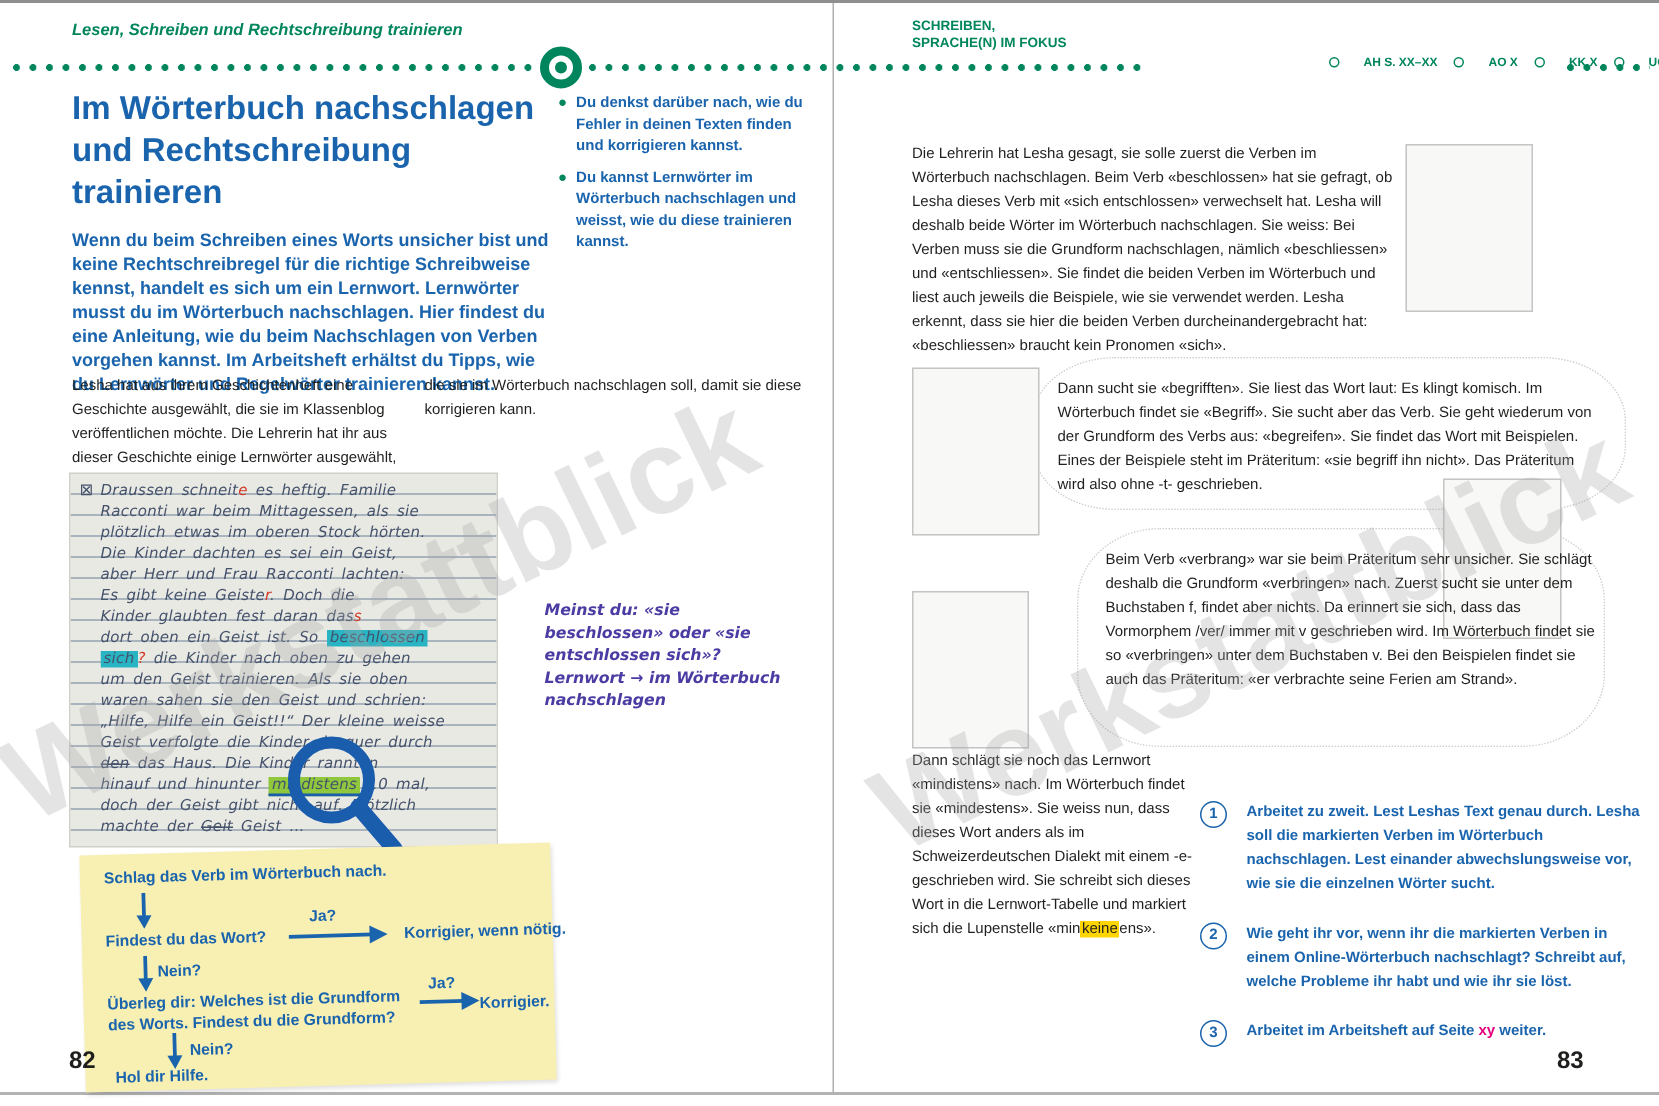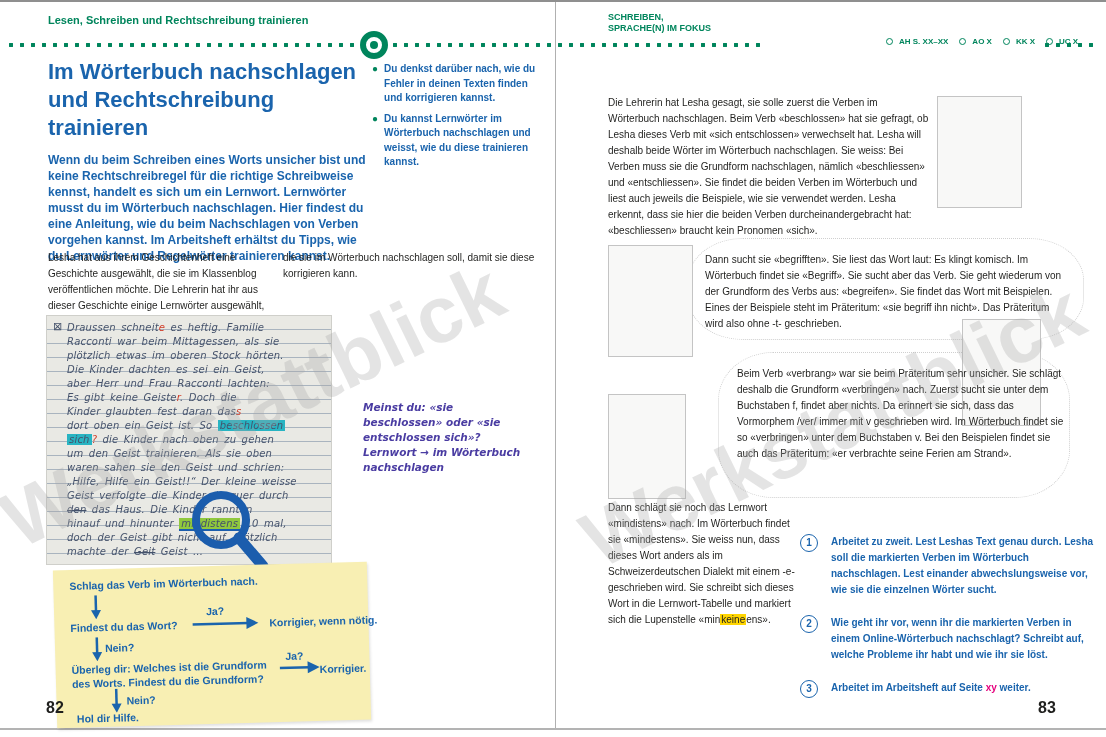--- a/index.html
+++ b/index.html
@@ -11,26 +11,26 @@
   .divider     { position:absolute; left:555px; top:2px; width:1px; height:726px; background:#b0b0b0; }
 
   
   .dotline { position:absolute; top:42px; height:6px;
              background-image:radial-gradient(circle at 3px 3px, #00855c 2.1px, transparent 2.5px);
              background-size:11px 6px; background-repeat:repeat-x; }
   .bullseye { position:absolute; left:360px; top:31px; width:28px; height:28px; border-radius:50%;
               border:6px solid #00855c; background:#ffffff; box-shadow:0 0 0 4px #ffffff; }
   .bullseye .dot { position:absolute; left:4px; top:4px; width:8px; height:8px; border-radius:50%; background:#00855c; }
 
-  .kicker-left { position:absolute; left:48px; top:14px; color:#00855c; font-size:11px; font-weight:bold; }
+  .kicker-left { position:absolute; left:48px; top:14px; color:#00855c; font-size:11px; font-weight:bold;font-style:italic; }
   .kicker-right { position:absolute; left:608px; top:12px; color:#00855c; font-size:9px; font-weight:bold;
                   text-transform:uppercase; line-height:11px; }
 
   .badges { position:absolute; left:886px; top:37px; display:flex; align-items:center; gap:11px; }
-  .badge  { display:flex; align-items:center; gap:6px; }
+  .badge  { display:flex; align-items:center; gap:16px; }
   .badge .ring { width:7px; height:7px; border:1.3px solid #00855c; border-radius:50%; }
   .badge .lbl  { color:#00855c; font-size:8px; font-weight:bold; white-space:nowrap; }
 
   .title { position:absolute; left:48px; top:58px; width:320px; color:#1a64ad; font-size:22px;
            font-weight:bold; line-height:28px; }
 
   .goals { position:absolute; left:372px; top:62px; width:172px; }
   .goal  { display:flex; gap:6px; color:#1a64ad; font-size:10px; font-weight:bold; line-height:14.5px; margin-bottom:6px; }
   .goal .b { color:#00855c; font-size:10px; line-height:14.5px; }
 

